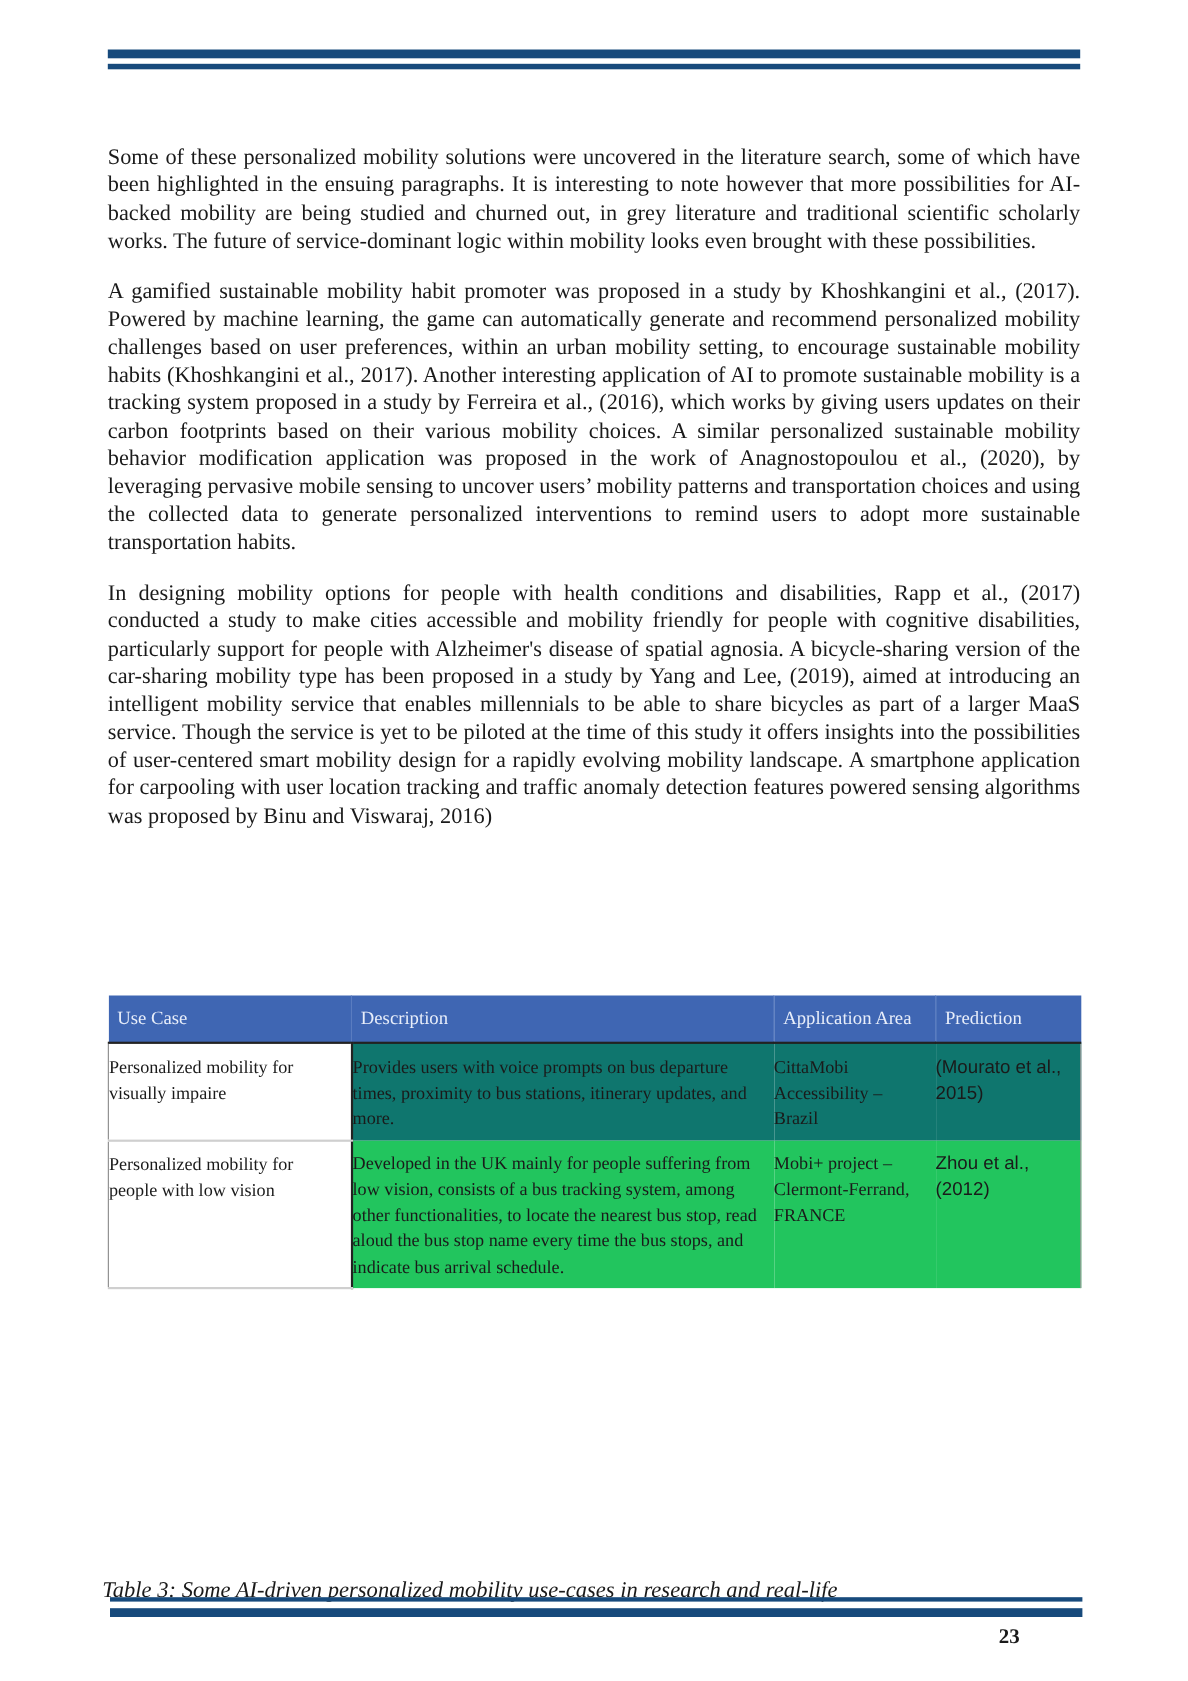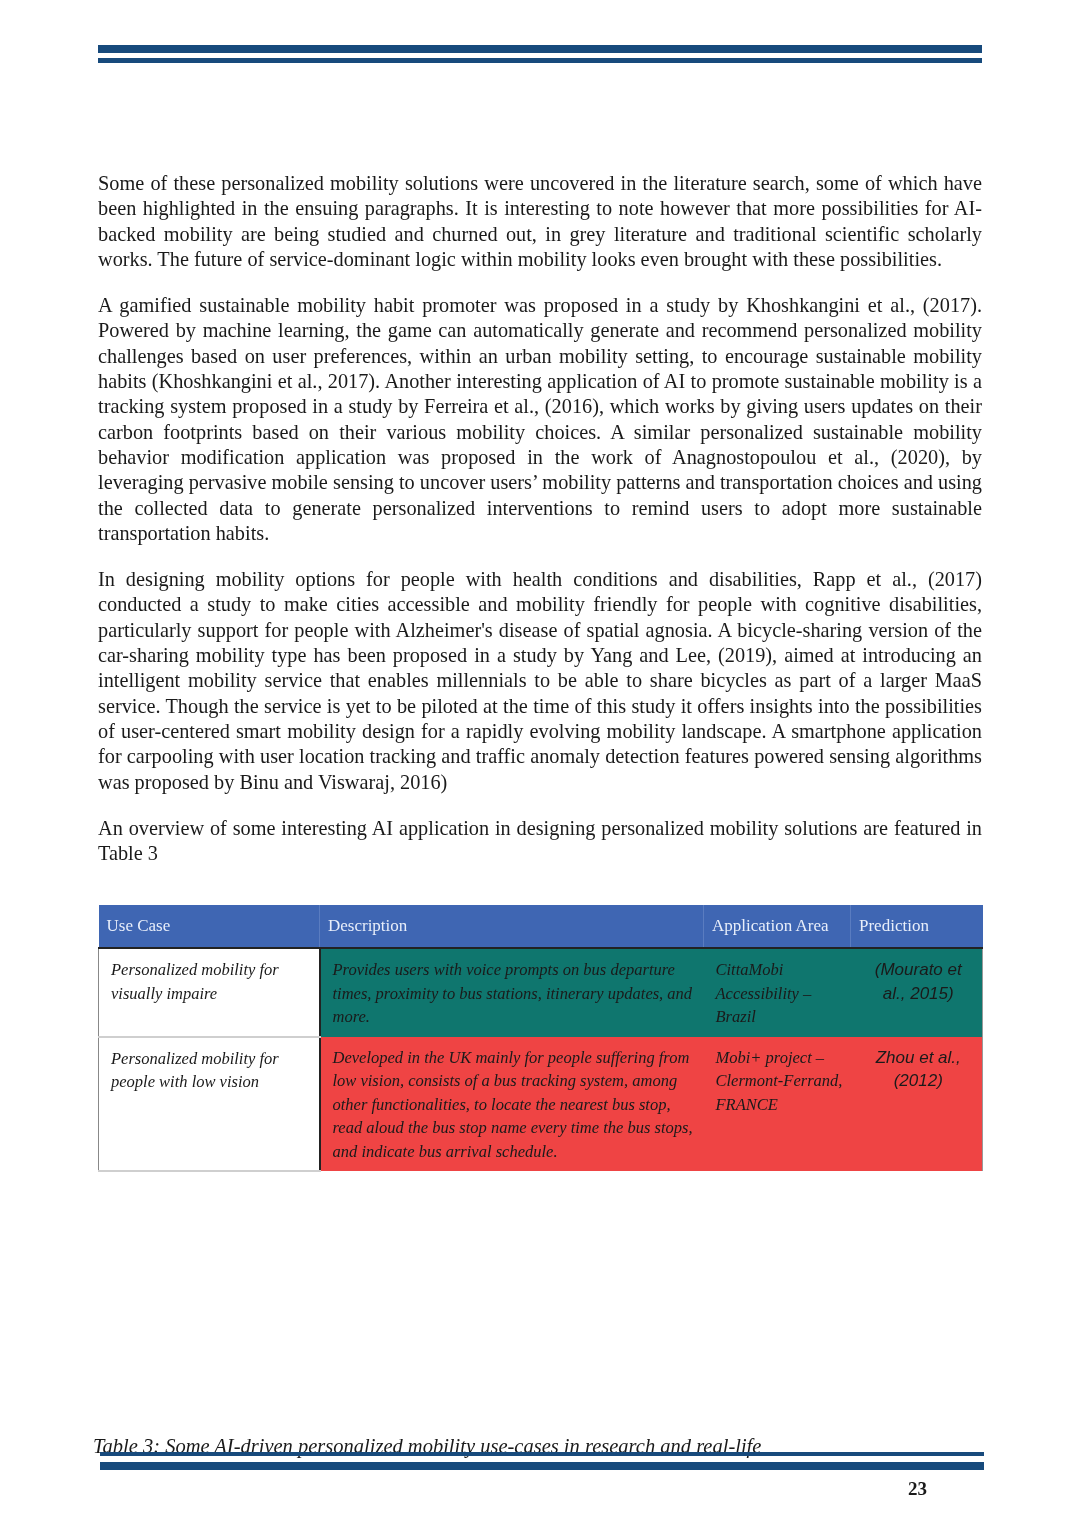--- a/index.html
+++ b/index.html
@@ -4,55 +4,54 @@
 <style>
   html, body { margin: 0; padding: 0; background: #ffffff; }
   body { width: 1080px; height: 1528px; position: relative; overflow: hidden;
          font-family: "Liberation Serif", serif; color: #1a1a1a; }
   .rule { position: absolute; left: 98px; width: 884px; background: #174a7c; }
   .rule.top1 { top: 45px; height: 8px; }
   .rule.top2 { top: 58px; height: 5px; }
   .rule.bot1 { top: 1452px; left: 100px; height: 4px; }
   .rule.bot2 { top: 1462px; left: 100px; height: 8px; }
 
-  .body-text { position: absolute; left: 98px; top: 131px; width: 884px; margin-top: 40px; }
+  .body-text { position: absolute; left: 98px; top: 131px; width: 884px; }
   .para { margin: 0 0 21px 0; font-size: 20.3px; line-height: 25.3px;
           text-align: justify; }
 
   .table-wrap { position: absolute; left: 98px; top: 905px; width: 884px; }
   table { border-collapse: collapse; width: 884px; table-layout: fixed; }
   thead th { background: #3f66b3; color: #e8eefa; font-weight: normal;
              text-align: left; font-size: 17px; padding: 0 8px; height: 42px;
              border-right: 1px solid #5a7cc0; }
   thead th:last-child { border-right: none; }
   thead tr { border-bottom: 2px solid #222; margin-left: 32px; }
   tbody td { vertical-align: top; font-size: 16.5px; line-height: 23.5px;
-             padding: 9px 8px 8px 12px; font-style: italic; }
+             padding: 9px 8px 8px 0; }
   tbody td.usecase { background: #fff; border-left: 1px solid #888;
                      border-right: 2px solid #222; border-bottom: 2px solid #cfcfcf; }
-  tbody tr.alt td.rest { background: #ef4444; }
+  tbody tr.alt td.rest { background: #22c55e; }
   tbody tr td.rest { background: #0f766e; }
-  tbody tr td.last { border-right: 1px solid #999; text-align: center; }
+  tbody tr td.last { border-right: 1px solid #999; }
   .sans { font-family: "Liberation Sans", sans-serif; font-size: 17px; }
   .caption { position: absolute; left: 93px; top: 1435px; font-style: italic;
              font-size: 20.5px; }
   .page-num { position: absolute; left: 908px; top: 1478px; font-weight: bold;
               font-size: 19px; }
 </style>
 </head>
 <body>
 
 <div class="rule top1"></div>
 <div class="rule top2"></div>
 
 <div class="body-text">
   <p class="para">Some of these personalized mobility solutions were uncovered in the literature search, some of which have been highlighted in the ensuing paragraphs. It is interesting to note however that more possibilities for AI-backed mobility are being studied and churned out, in grey literature and traditional scientific scholarly works. The future of service-dominant logic within mobility looks even brought with these possibilities.</p>
   <p class="para">A gamified sustainable mobility habit promoter was proposed in a study by Khoshkangini et al., (2017). Powered by machine learning, the game can automatically generate and recommend personalized mobility challenges based on user preferences, within an urban mobility setting, to encourage sustainable mobility habits (Khoshkangini et al., 2017). Another interesting application of AI to promote sustainable mobility is a tracking system proposed in a study by Ferreira et al., (2016), which works by giving users updates on their carbon footprints based on their various mobility choices. A similar personalized sustainable mobility behavior modification application was proposed in the work of Anagnostopoulou et al., (2020), by leveraging pervasive mobile sensing to uncover users’ mobility patterns and transportation choices and using the collected data to generate personalized interventions to remind users to adopt more sustainable transportation habits.</p>
   <p class="para">In designing mobility options for people with health conditions and disabilities, Rapp et al., (2017) conducted a study to make cities accessible and mobility friendly for people with cognitive disabilities, particularly support for people with Alzheimer's disease of spatial agnosia. A bicycle-sharing version of the car-sharing mobility type has been proposed in a study by Yang and Lee, (2019), aimed at introducing an intelligent mobility service that enables millennials to be able to share bicycles as part of a larger MaaS service. Though the service is yet to be piloted at the time of this study it offers insights into the possibilities of user-centered smart mobility design for a rapidly evolving mobility landscape. A smartphone application for carpooling with user location tracking and traffic anomaly detection features powered sensing algorithms was proposed by Binu and Viswaraj, 2016)</p>
-  <p class="para">An overview of some interesting AI application in designing personalized mobility solutions are featured in Table 3</p>
 </div>
 
 <div class="table-wrap">
   <table>
     <colgroup>
       <col style="width:221px">
         <col style="width:384px">
         <col style="width:147px">
         <col style="width:132px">
     </colgroup>

